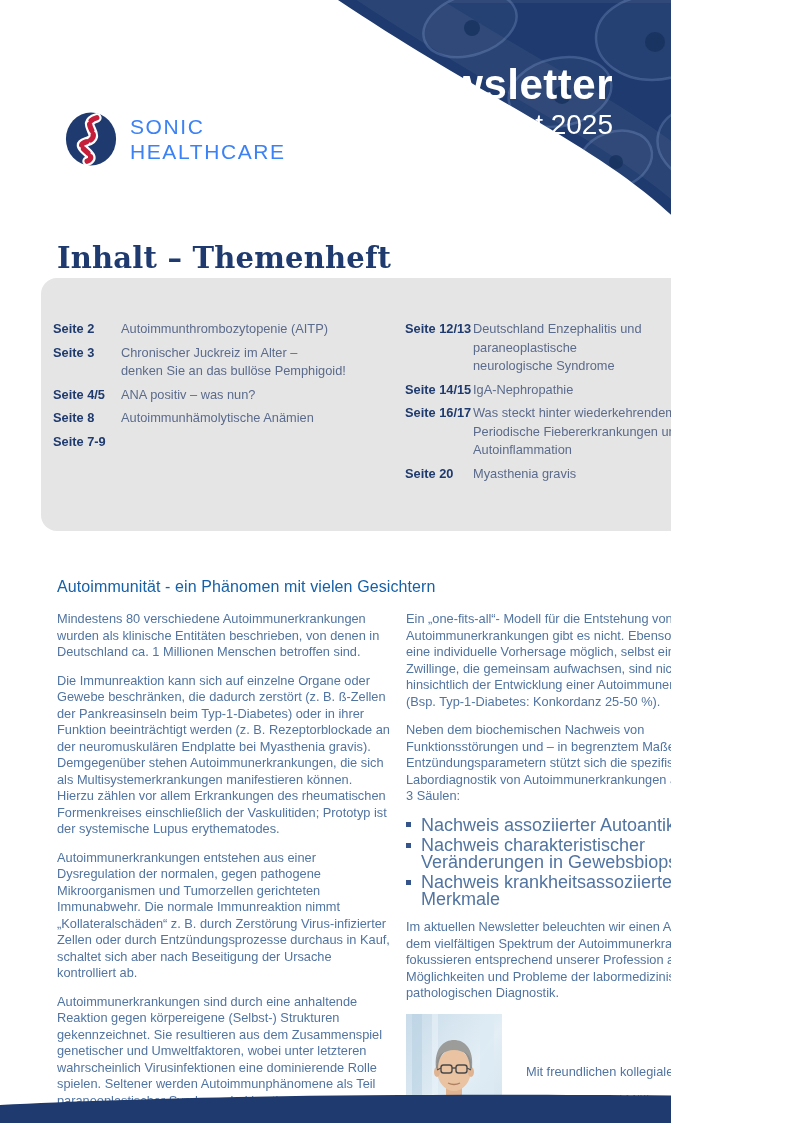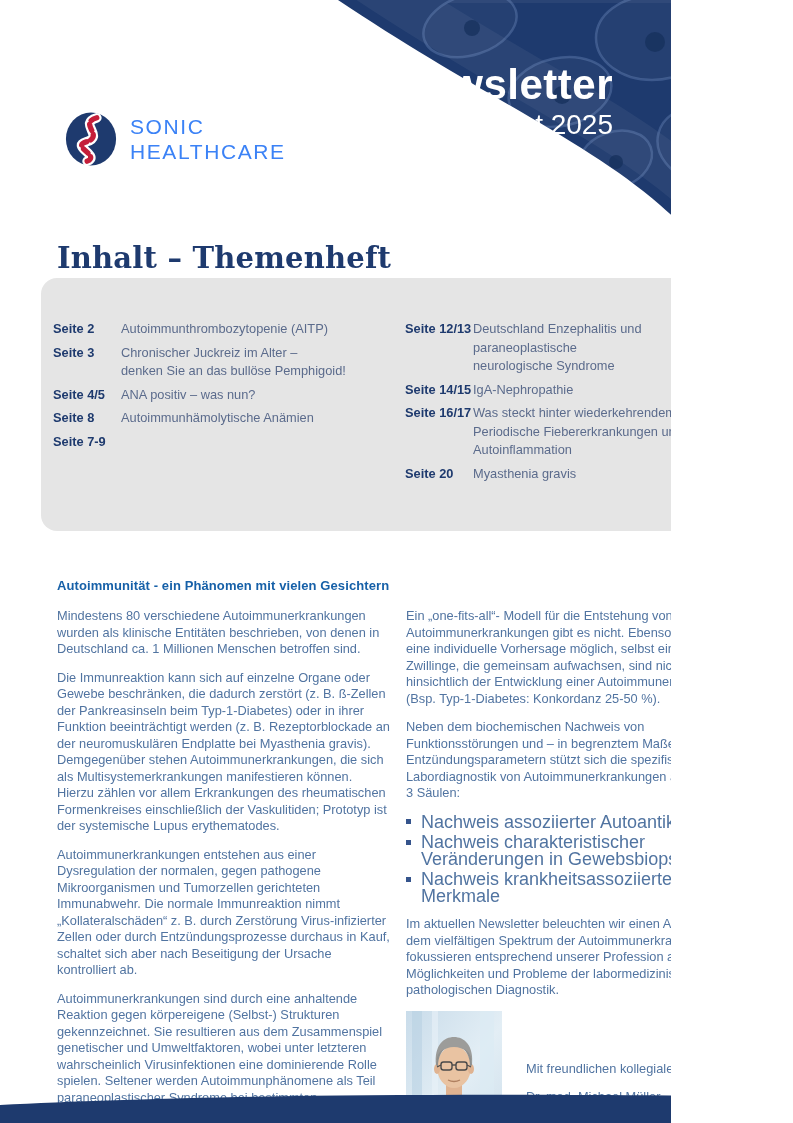--- a/index.html
+++ b/index.html
@@ -28,21 +28,21 @@
     padding:42px 14px 28px 12px;display:flex;
   }
   .toc-col{box-sizing:border-box;}
   .toc-col.left{width:352px;flex:0 0 auto;}
   .toc-col.right{flex:1;}
   .toc-entry{display:flex;margin-bottom:5px;font-size:12.8px;line-height:18.5px;}
   .toc-page{flex:0 0 68px;font-weight:700;color:#1e3a6e;}
   .toc-desc{color:#5b6b8c;white-space:pre-line;}
   
   .article{position:absolute;left:57px;top:578px;width:694px;}
-  .article h2{margin:0 0 15px 0;font-size:13px;font-weight:700;color:#1660a8;letter-spacing:.1px;}
+  .article h2{margin:0 0 15px 0;font-size:16px;font-weight:400;color:#1660a8;letter-spacing:.1px;}
   .cols{display:flex;}
   .col-l{width:334px;flex:0 0 auto;margin-right:15px;}
   .col-r{width:345px;flex:0 0 auto;}
   .article p{margin:0 0 12px 0;font-size:12.8px;line-height:16.5px;color:#5174a1;}
   .bullets{list-style:none;margin:0 0 12px 0;padding:0;}
   .bullets li{
     position:relative;padding-left:15px;margin-bottom:4px;
     font-size:18px;line-height:16.5px;color:#5174a1;
   }
   .bullets li .sq{

